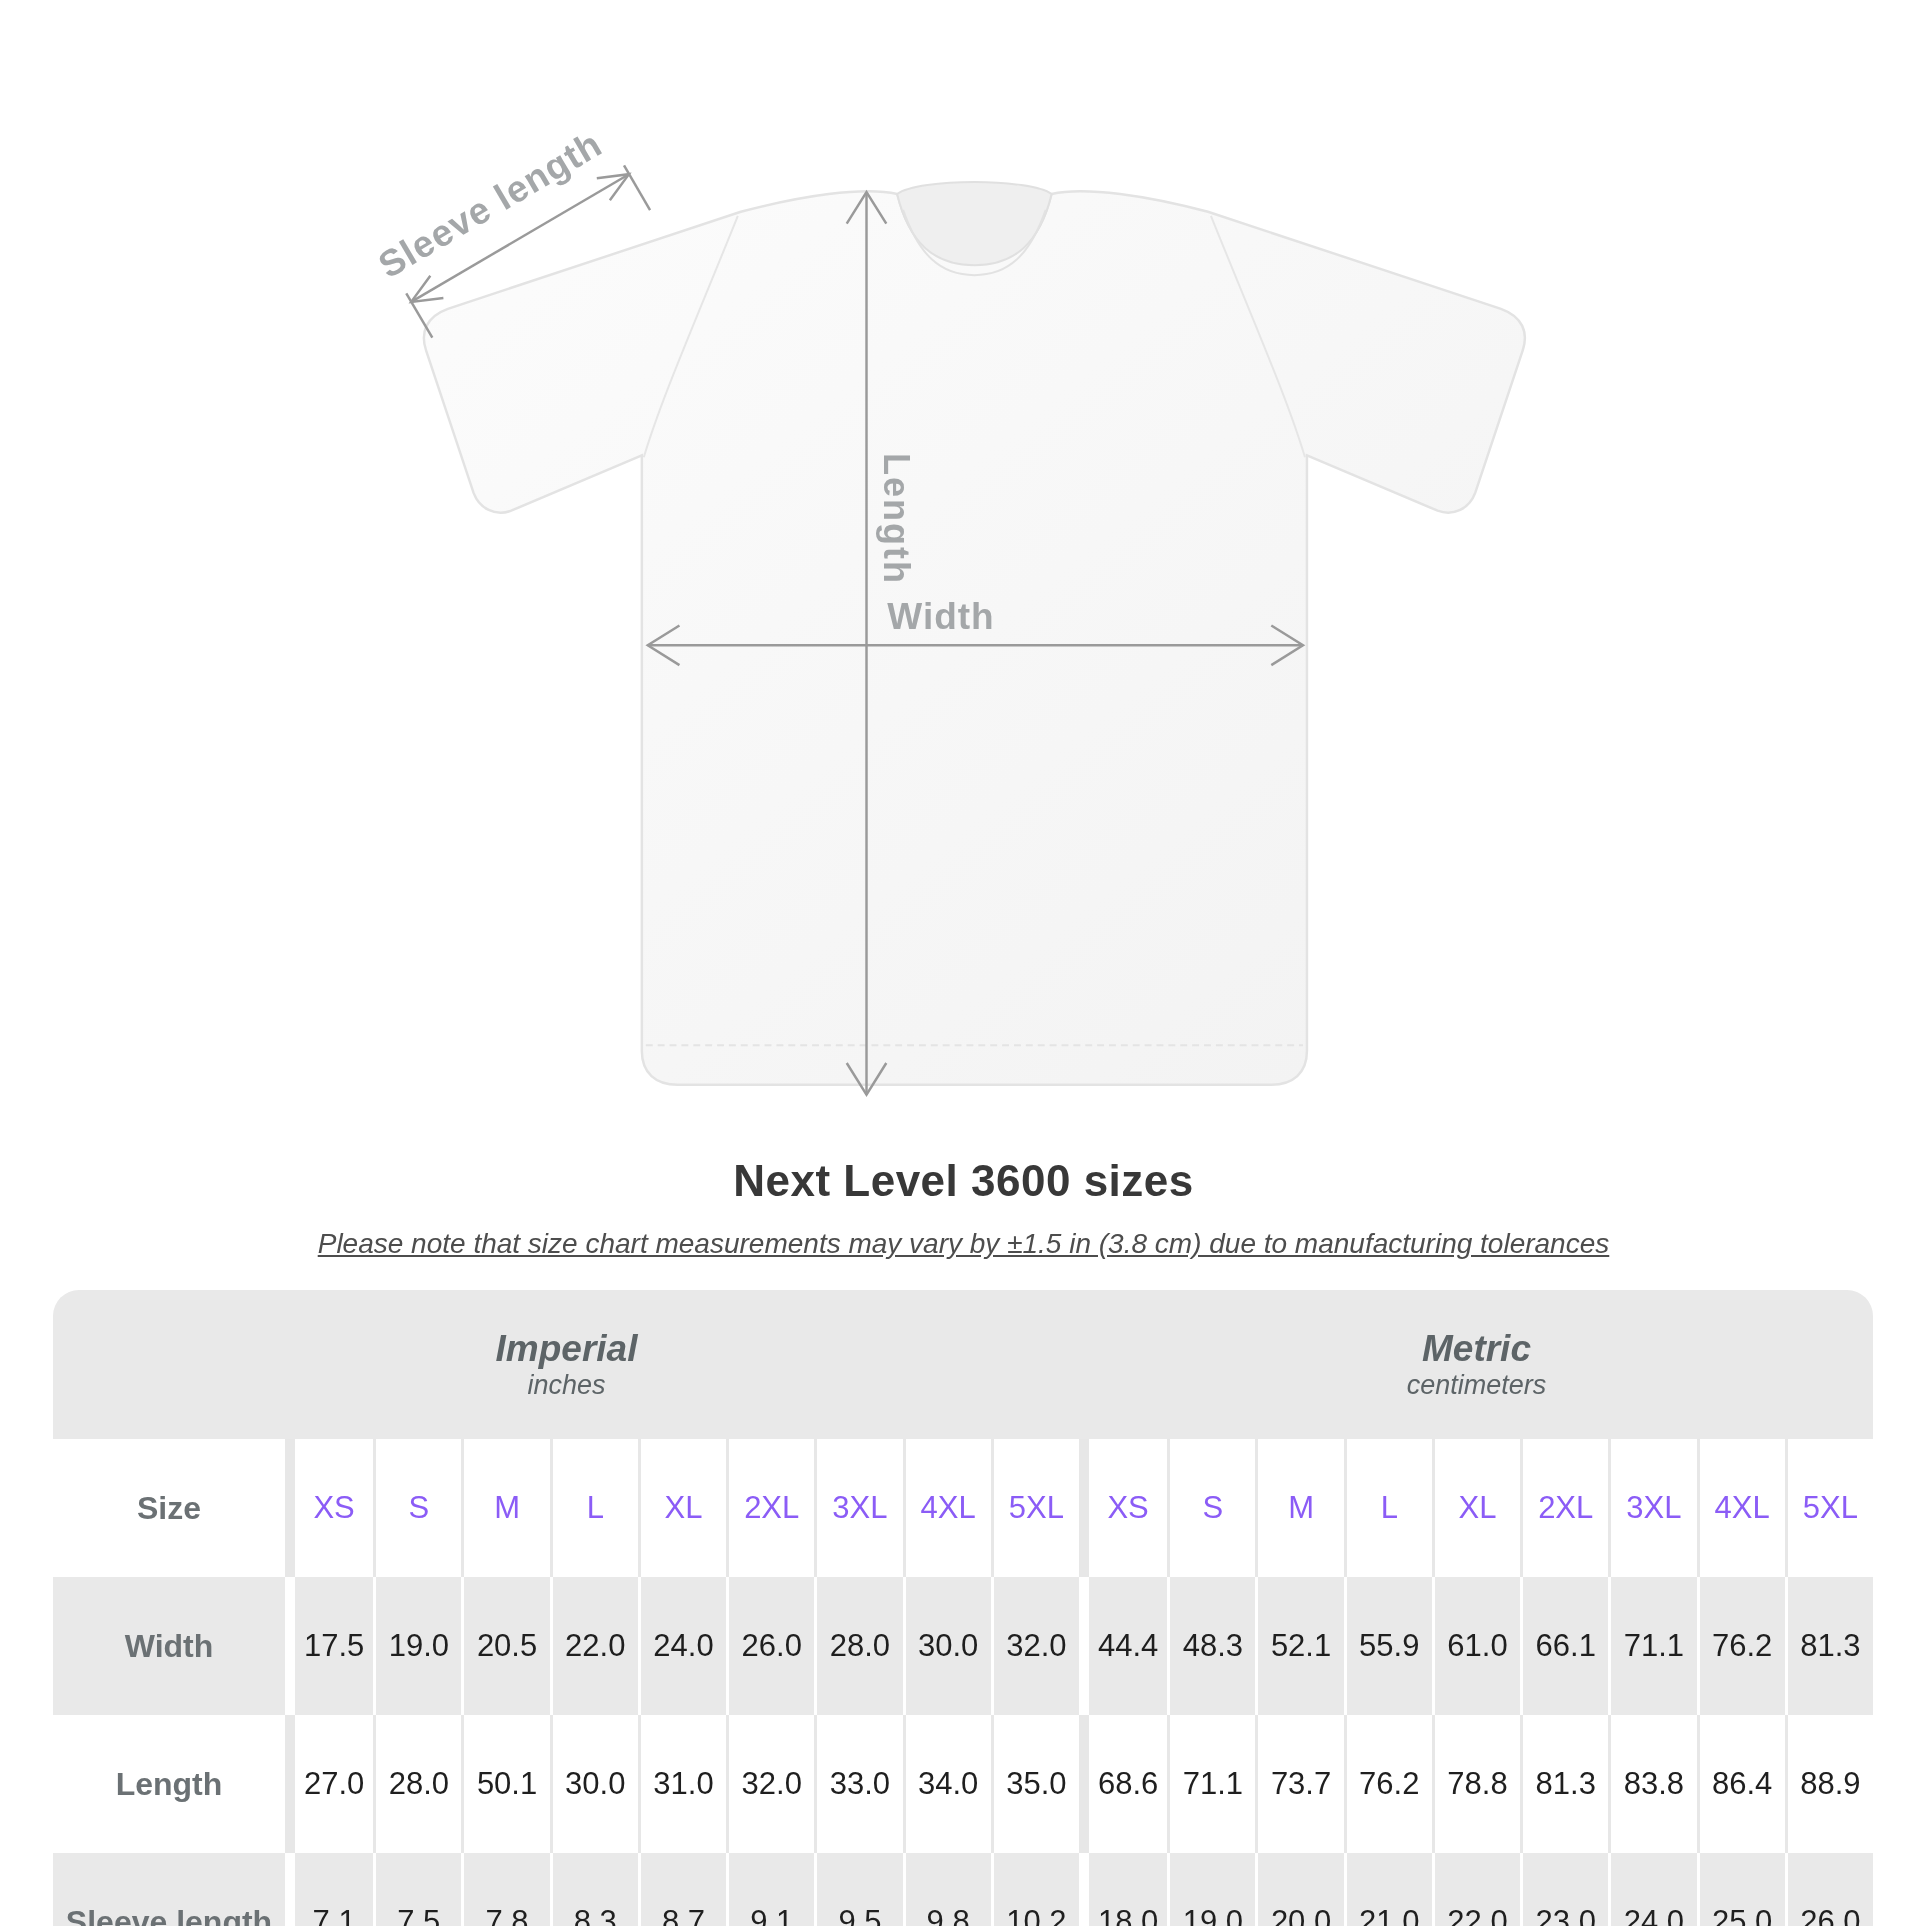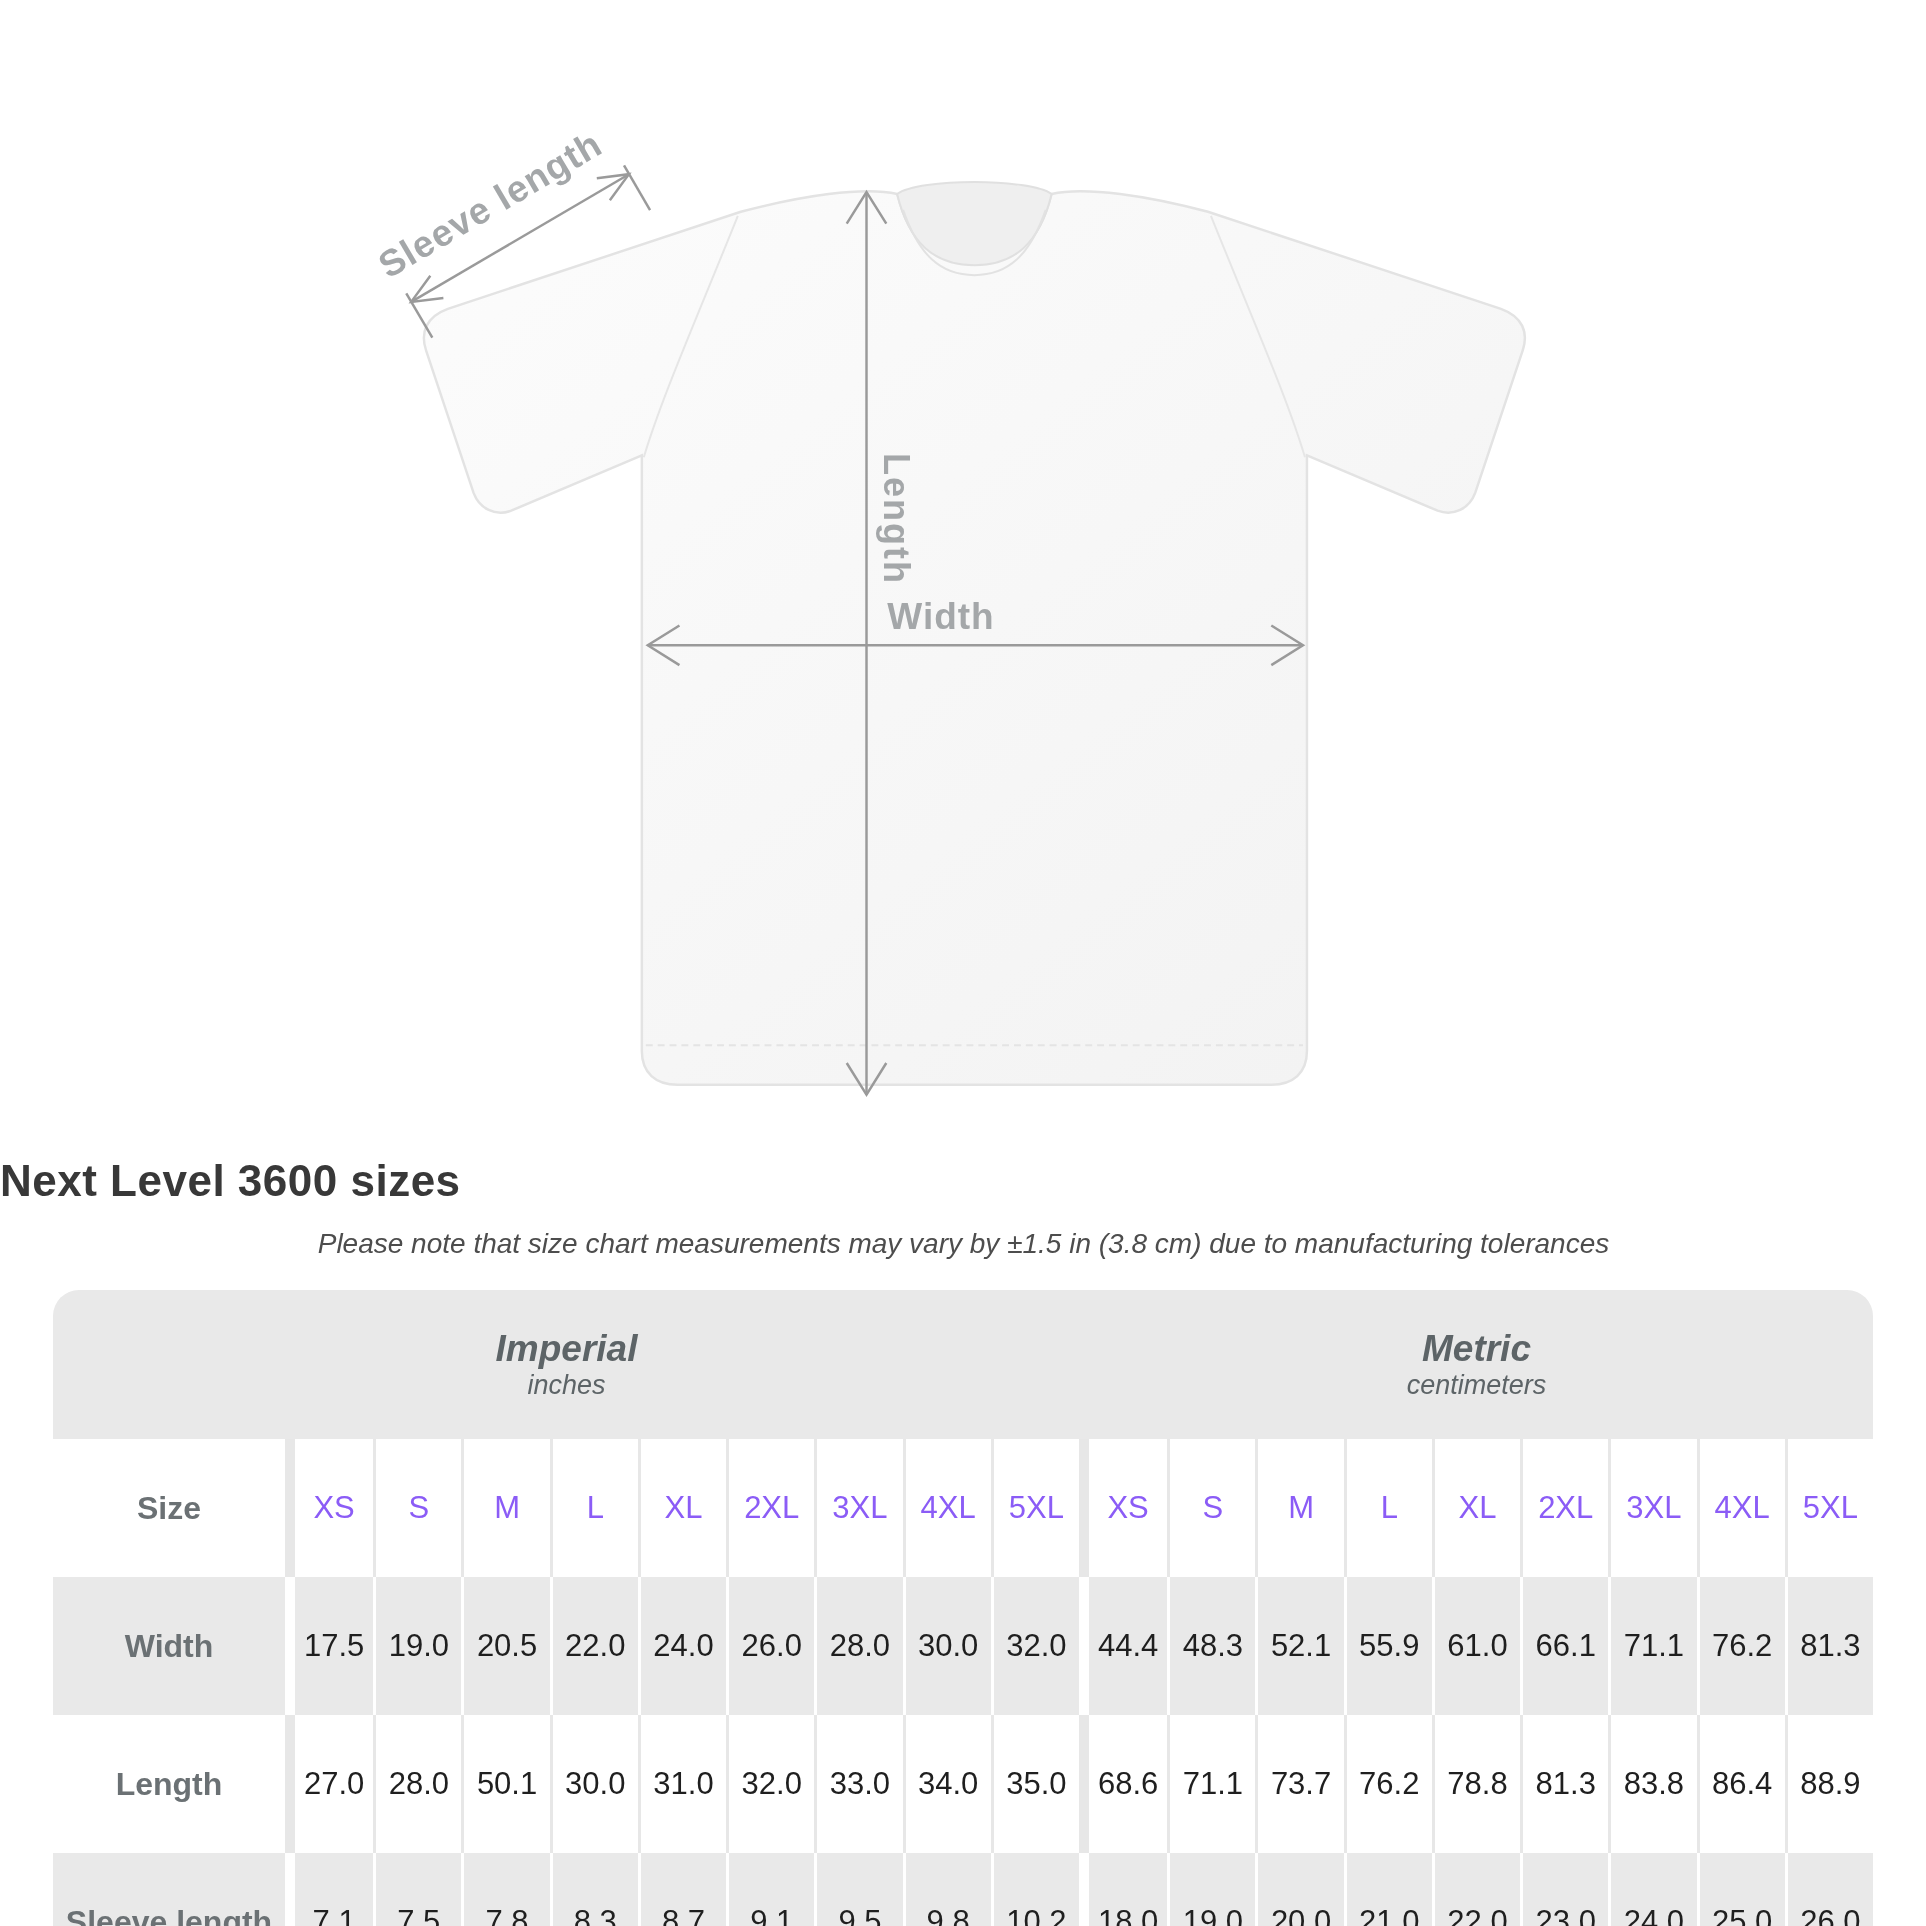--- a/index.html
+++ b/index.html
@@ -10,24 +10,24 @@
   .diagram{position:absolute;left:0;top:0;width:1927px;height:1158px;}
   .diagram svg{position:absolute;left:0;top:0;}
   .diag-label{position:absolute;font-weight:bold;color:#a4a7a9;}
   .lbl-sleeve{left:327px;top:184px;width:327px;text-align:center;font-size:37px;letter-spacing:1px;
               transform:rotate(-30.5deg);transform-origin:center;}
   .lbl-length{left:875px;top:453px;font-size:36px;letter-spacing:2px;
               writing-mode:vertical-rl;}
   .lbl-width{left:832px;top:596px;width:218px;text-align:center;font-size:37px;letter-spacing:1px;}
 
   
-  .title{position:absolute;left:0;top:1156px;width:1927px;
+  .title{position:absolute;left:0;top:1156px;width:1927px;text-align:center;
          font-size:44px;font-weight:bold;color:#383838;letter-spacing:0.5px;}
   .subtitle{position:absolute;left:0;top:1228px;width:1927px;text-align:center;
-            font-style:italic;font-size:28px;color:#4d4d4d;}
+            font-style:italic;font-size:28px;color:#4d4d4d;text-decoration:underline;}
 
   
   .size-table{position:absolute;left:53px;top:1290px;width:1820px;}
   .band{height:149px;background:#e9e9e9;border-radius:26px 26px 0 0;display:flex;text-align:center;}
   .band-half{display:flex;flex-direction:column;align-items:center;justify-content:center;}
   .band-left{width:1027px;}
   .band-right{flex:1;}
   .g-name{font-size:37px;font-weight:bold;font-style:italic;color:#5d6467;}
   .g-unit{font-size:27px;font-style:italic;color:#5d6467;}
 

